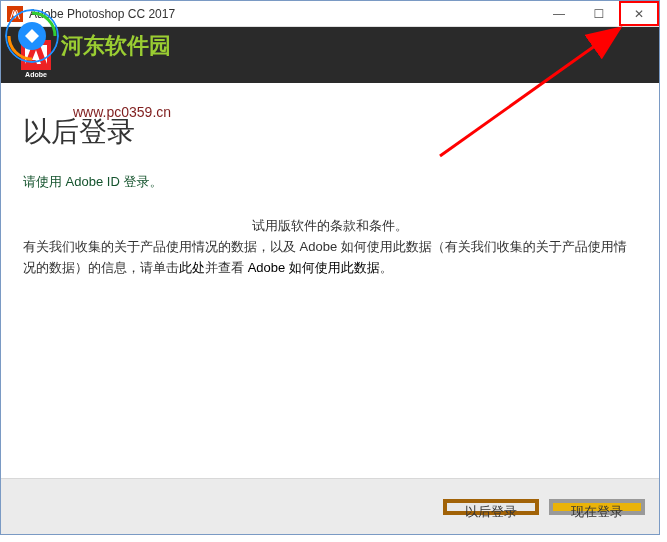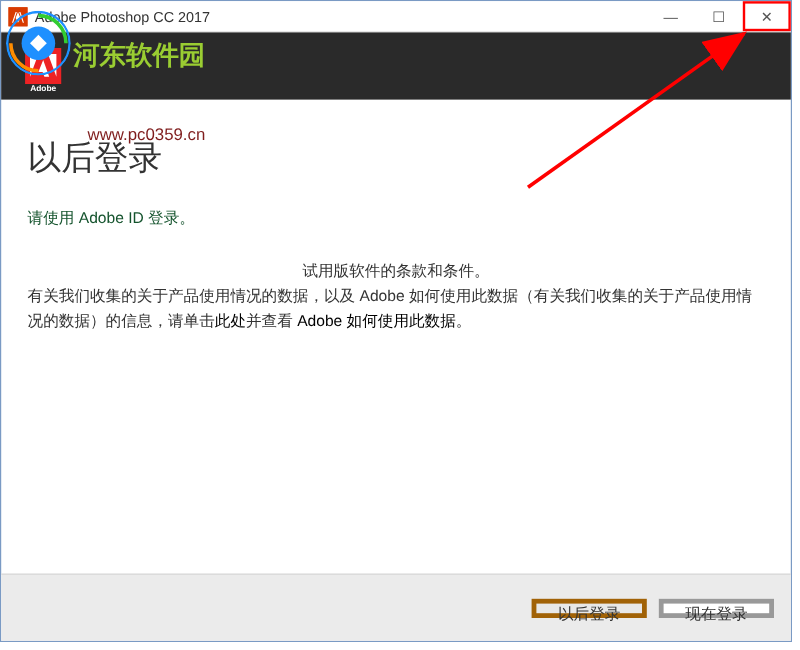--- a/index.html
+++ b/index.html
@@ -162,21 +162,21 @@
       min-width: 96px;
       height: 16px;
       border: 4px solid #a16207;
       background: #e8e8e8;
       font-size: 13px;
       color: #333;
       cursor: pointer;
       padding: 0 14px;
     }
     .footer-btn.primary {
-      background: #ffffff;
+      background: #eab308;
       border-color: #999;
     }
     .arrow-overlay {
       position: absolute;
       top: 0;
       left: 0;
       pointer-events: none;
       z-index: 20;
     }
   </style>

